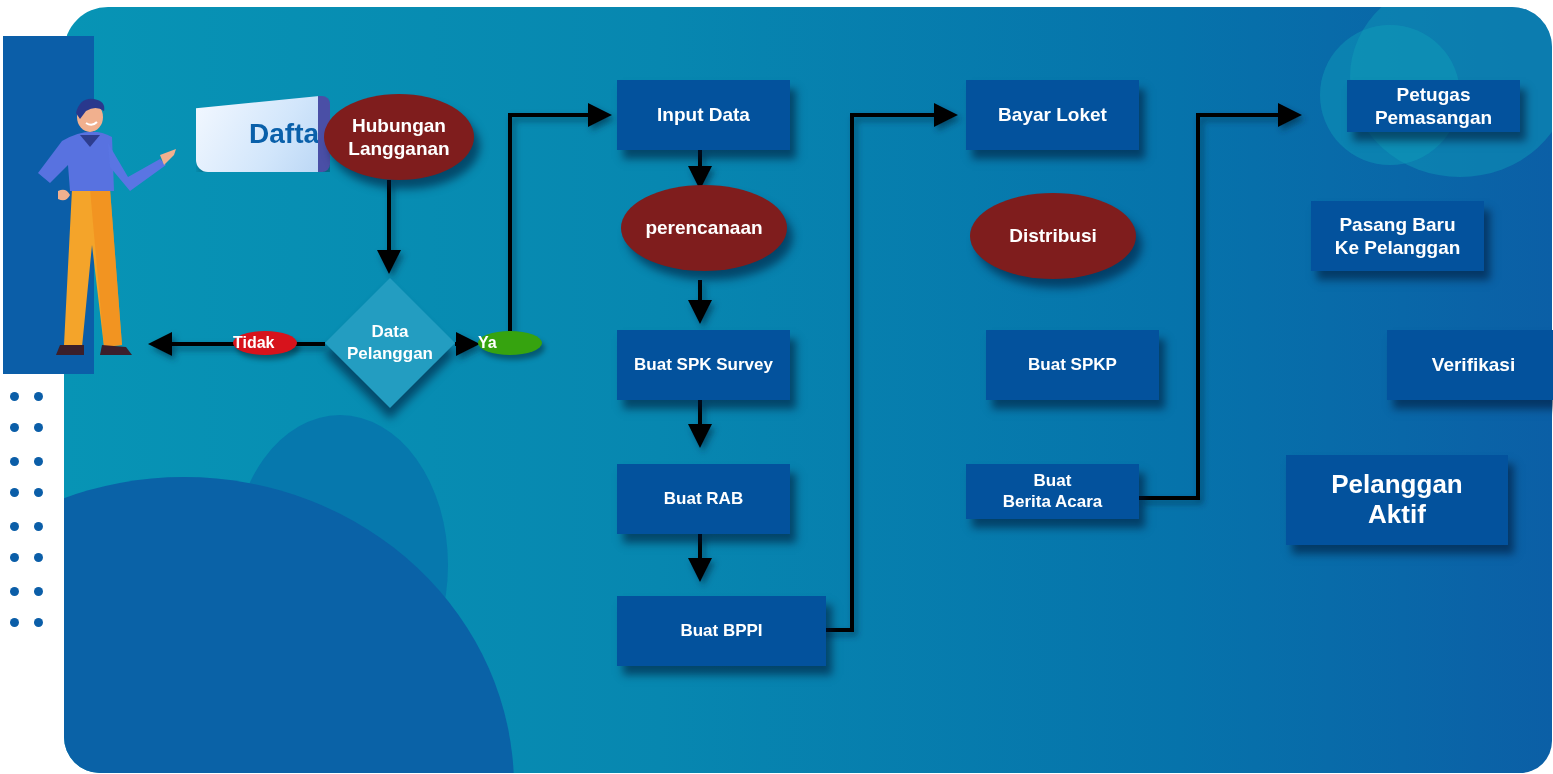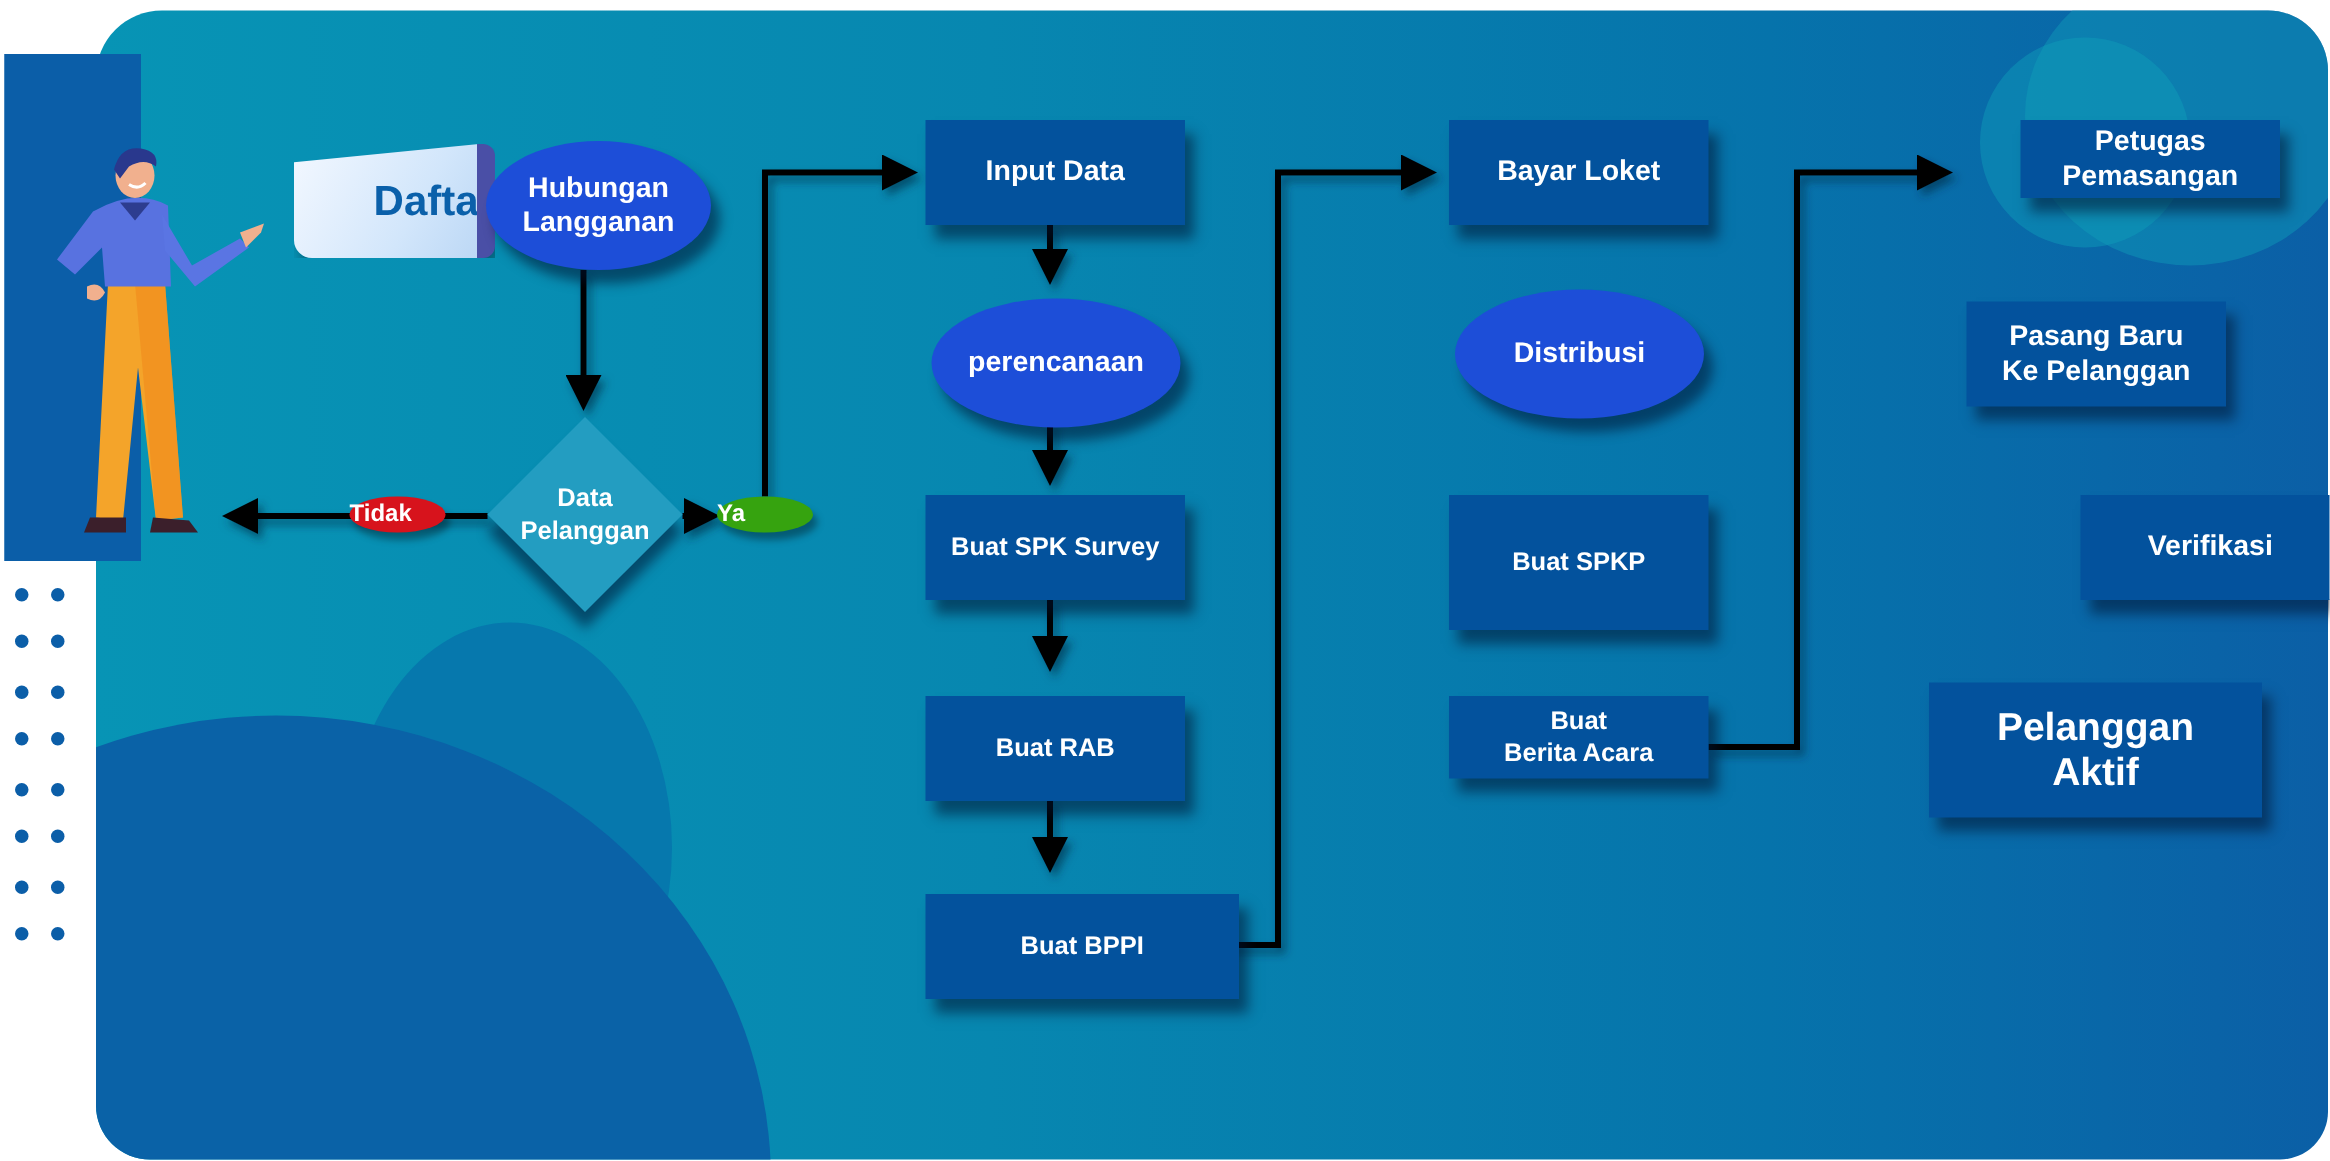--- a/index.html
+++ b/index.html
@@ -24,21 +24,21 @@
   .dots { position: absolute; left: 8px; top: 390px; }
   .dot { position: absolute; width: 9px; height: 9px; border-radius: 50%; background: #0b5ea8; }
 
   .node {
     position: absolute; display: flex; align-items: center; justify-content: center;
     text-align: center; color: #ffffff; font-weight: bold; line-height: 1.22;
     box-shadow: 6px 9px 8px rgba(0, 20, 50, 0.55);
     white-space: pre-line;
   }
   .rect { background: #03529d; font-size: 18px; }
-  .oval { background: #1d4ed8; border-radius: 50%; font-size: 18px; }
+  .oval { background: #7f1d1d; border-radius: 50%; font-size: 18px; }
   .rect-sm { font-size: 17px; }
 
   .daftar {
     position: absolute; left: 196px; top: 96px; width: 134px; height: 76px;
     background: linear-gradient(120deg, #f3f8ff 0%, #d2e6fb 60%, #b8d5f4 100%);
     clip-path: polygon(0 16%, 92% 0, 100% 4%, 100% 100%, 0 100%);
     border-radius: 12px;
     display: flex; align-items: center; justify-content: flex-end;
     color: #0a60aa; font-weight: bold; font-size: 28px;
     box-shadow: 4px 8px 8px rgba(0,0,0,.3);
@@ -161,40 +161,40 @@
 <div class="pill pill-no" style="z-index:5">
   <span>Tidak</span>
 </div>
 <div class="pill pill-yes" style="z-index:5">
   <span>Ya</span>
 </div>
 
 <div class="node rect" style="left:617px;top:80px;width:173px;height:70px;z-index:5;font-size:19px">
   <span>Input Data</span>
 </div>
-<div class="node oval" style="left:621px;top:199px;width:166px;height:86px;z-index:5;font-size:19px">
+<div class="node oval" style="left:621px;top:185px;width:166px;height:86px;z-index:5;font-size:19px">
   <span>perencanaan</span>
 </div>
 <div class="node rect rect-sm" style="left:617px;top:330px;width:173px;height:70px;z-index:5">
   <span>Buat SPK Survey</span>
 </div>
 <div class="node rect rect-sm" style="left:617px;top:464px;width:173px;height:70px;z-index:5">
   <span>Buat RAB</span>
 </div>
 <div class="node rect rect-sm" style="left:617px;top:596px;width:209px;height:70px;z-index:5">
   <span>Buat BPPI</span>
 </div>
 
 <div class="node rect" style="left:966px;top:80px;width:173px;height:70px;z-index:5;font-size:19px">
   <span>Bayar Loket</span>
 </div>
 <div class="node oval" style="left:970px;top:193px;width:166px;height:86px;z-index:5;font-size:19px">
   <span>Distribusi</span>
 </div>
-<div class="node rect rect-sm" style="left:966px;top:330px;width:173px;height:90px;z-index:5">
+<div class="node rect rect-sm" style="left:986px;top:330px;width:173px;height:70px;z-index:5">
   <span>Buat SPKP</span>
 </div>
 <div class="node rect rect-sm" style="left:966px;top:464px;width:173px;height:55px;z-index:5">
   <span>Buat
 Berita Acara</span>
 </div>
 
 <div class="node rect" style="left:1347px;top:80px;width:173px;height:52px;z-index:5;font-size:19px">
   <span>Petugas
 Pemasangan</span>

